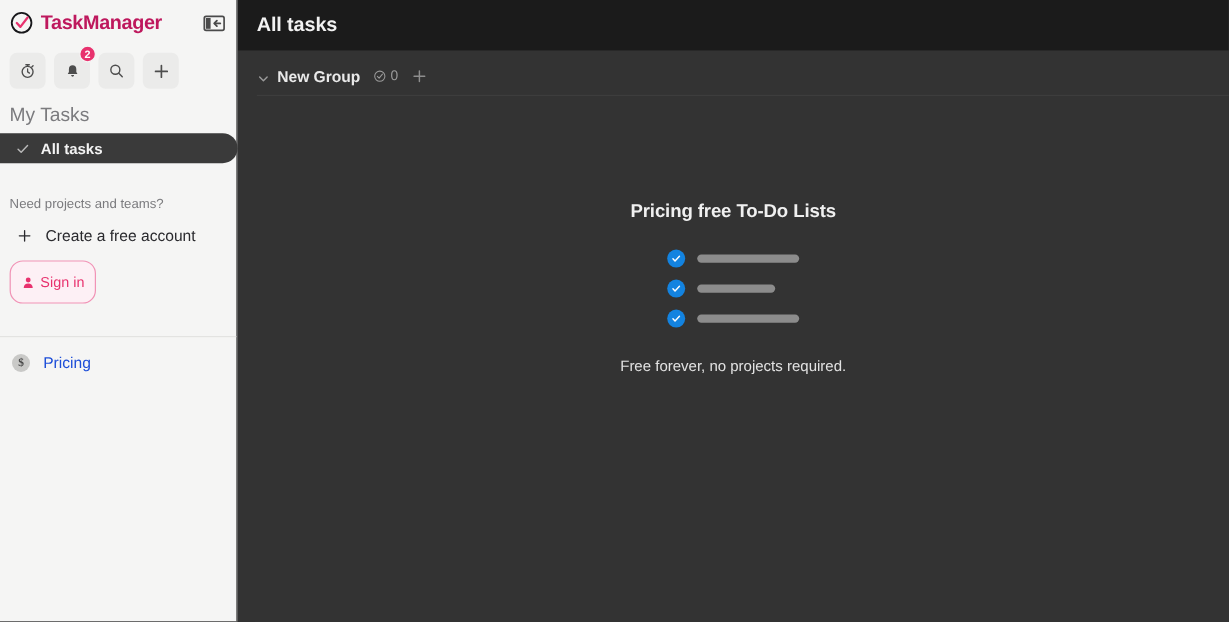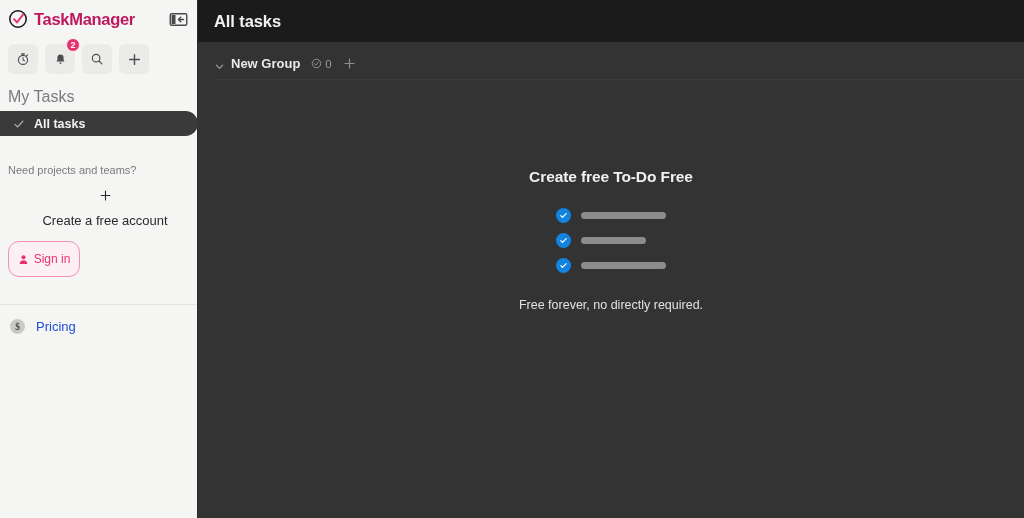--- a/index.html
+++ b/index.html
@@ -75,21 +75,21 @@
   }
 
   .promo {
     padding: 28px 1px 0 0;
   }
   .promo-text {
     font-size: 11px; color: #7b7b7e; padding-left: 8px;
   }
   .create-acct {
     display: flex; align-items: center; gap: 11px;
-    padding: 13px 0 0 14px; cursor: pointer; flex-direction: column;
+    padding: 13px 0 0 14px; cursor: pointer;
   }
   .create-acct-label { font-size: 13px; color: #2a2a2e; }
 
   .signin-btn {
     margin: 13px 0 0 8px;
     width: 72px; height: 36px;
     border: 1.3px solid #f193b6;
     border-radius: 11px;
     background: #fdf0f5;
     display: flex; align-items: center; justify-content: center;
@@ -308,21 +308,21 @@
         <svg viewBox="0 0 14 14" width="13" height="13">
           <path d="M7 2.2 V11.8 M2.2 7 H11.8" stroke="#8e8e8e" stroke-width="1.3" stroke-linecap="round"></path>
         </svg>
       </span>
     </div>
 
 
     <div class="list-divider"></div>
 
     <div class="empty">
-      <div class="empty-title">Create free To-Do Free</div>
+      <div class="empty-title">Pricing free To-Do Lists</div>
 
       <div class="illus">
         <div class="illus-row">
           <span class="check-circle">
             <svg viewBox="0 0 12 12" width="9" height="9">
               <path d="M2.4 6.2 L4.7 8.6 L9.6 3.5" fill="none" stroke="#ffffff" stroke-width="1.6" stroke-linecap="round" stroke-linejoin="round"></path>
             </svg>
           </span>
           <span class="bar" style="width:85px"></span>
         </div>
@@ -338,17 +338,17 @@
           <span class="check-circle">
             <svg viewBox="0 0 12 12" width="9" height="9">
               <path d="M2.4 6.2 L4.7 8.6 L9.6 3.5" fill="none" stroke="#ffffff" stroke-width="1.6" stroke-linecap="round" stroke-linejoin="round"></path>
             </svg>
           </span>
           <span class="bar" style="width:85px"></span>
         </div>
       </div>
 
 
-      <div class="empty-note">Free forever, no directly required.</div>
+      <div class="empty-note">Free forever, no projects required.</div>
     </div>
 
   </section>
 </div>
 
 </body></html>

